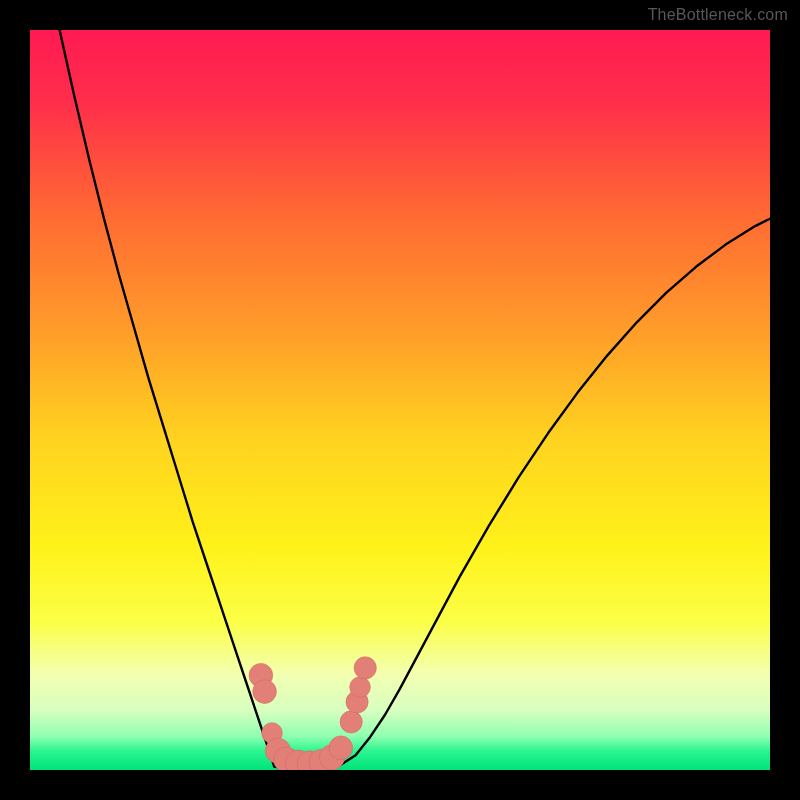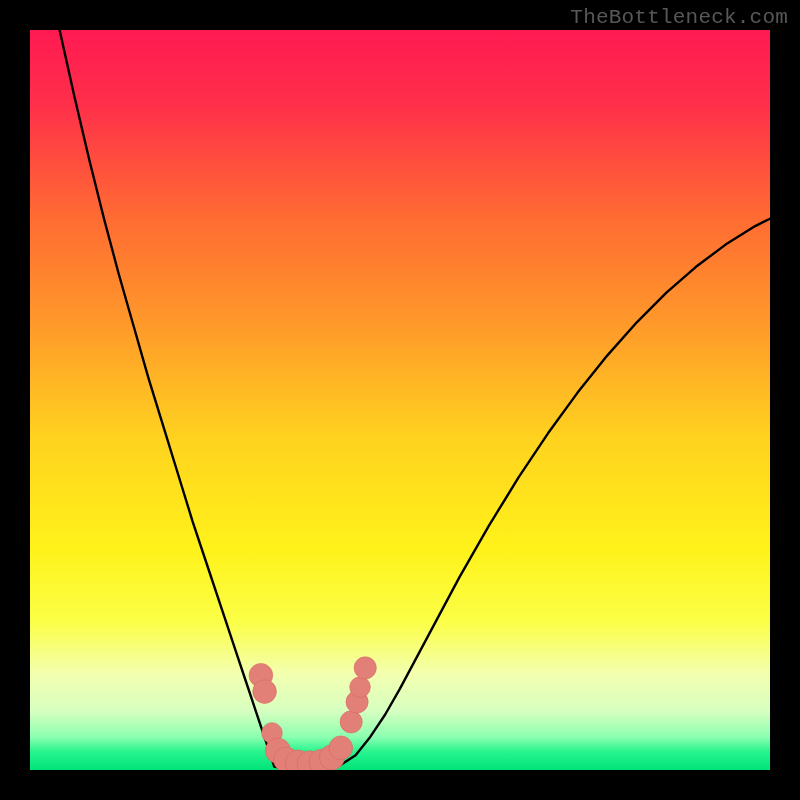--- a/index.html
+++ b/index.html
@@ -29,24 +29,24 @@
   }
   .gradient-bg {
     position: absolute;
     inset: 0;
   }
   .watermark {
     position: absolute;
     top: 6px;
     right: 12px;
     color: #575757;
-    font-size: 21px;
+    font-size: 16px;
     font-weight: 500;
     letter-spacing: 0.2px;
-    font-family: Liberation Mono, monospace;
+    font-family: Liberation Sans, sans-serif;
   }
   svg.curves {
     position: absolute;
     inset: 0;
   }
 </style>
 </head>
 <body>
 
 <div class="frame">

